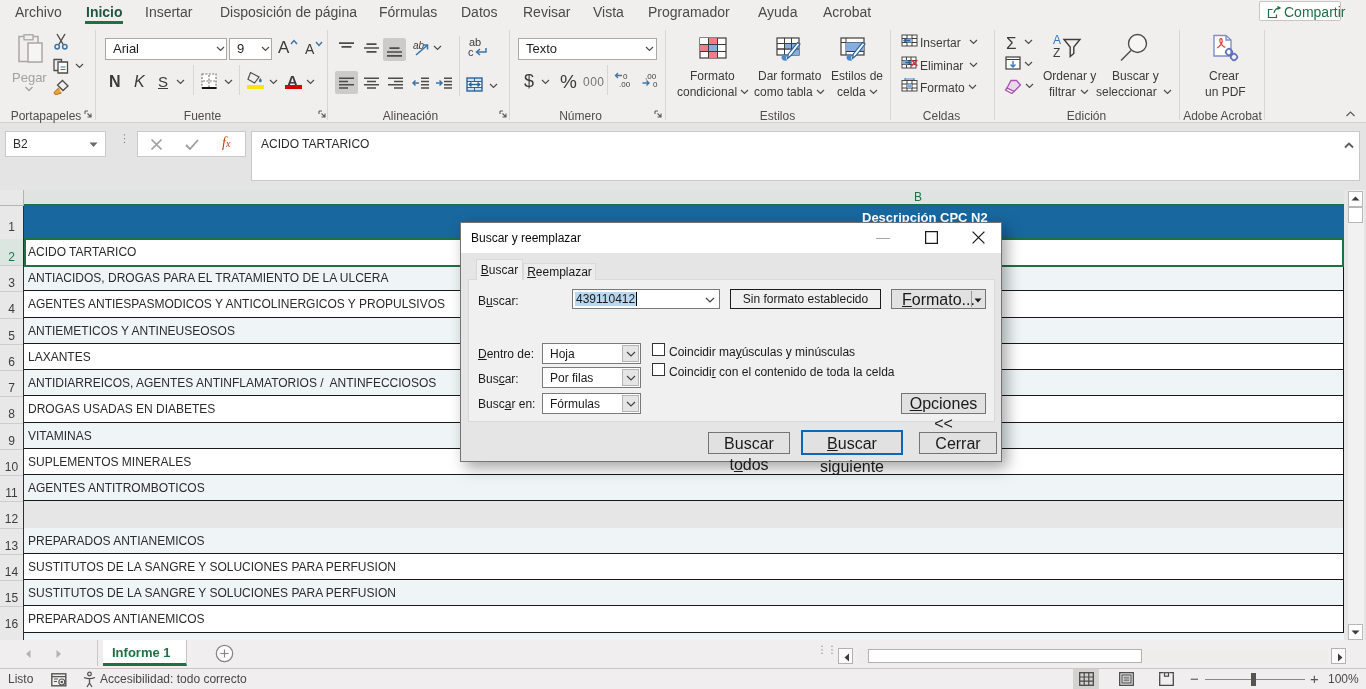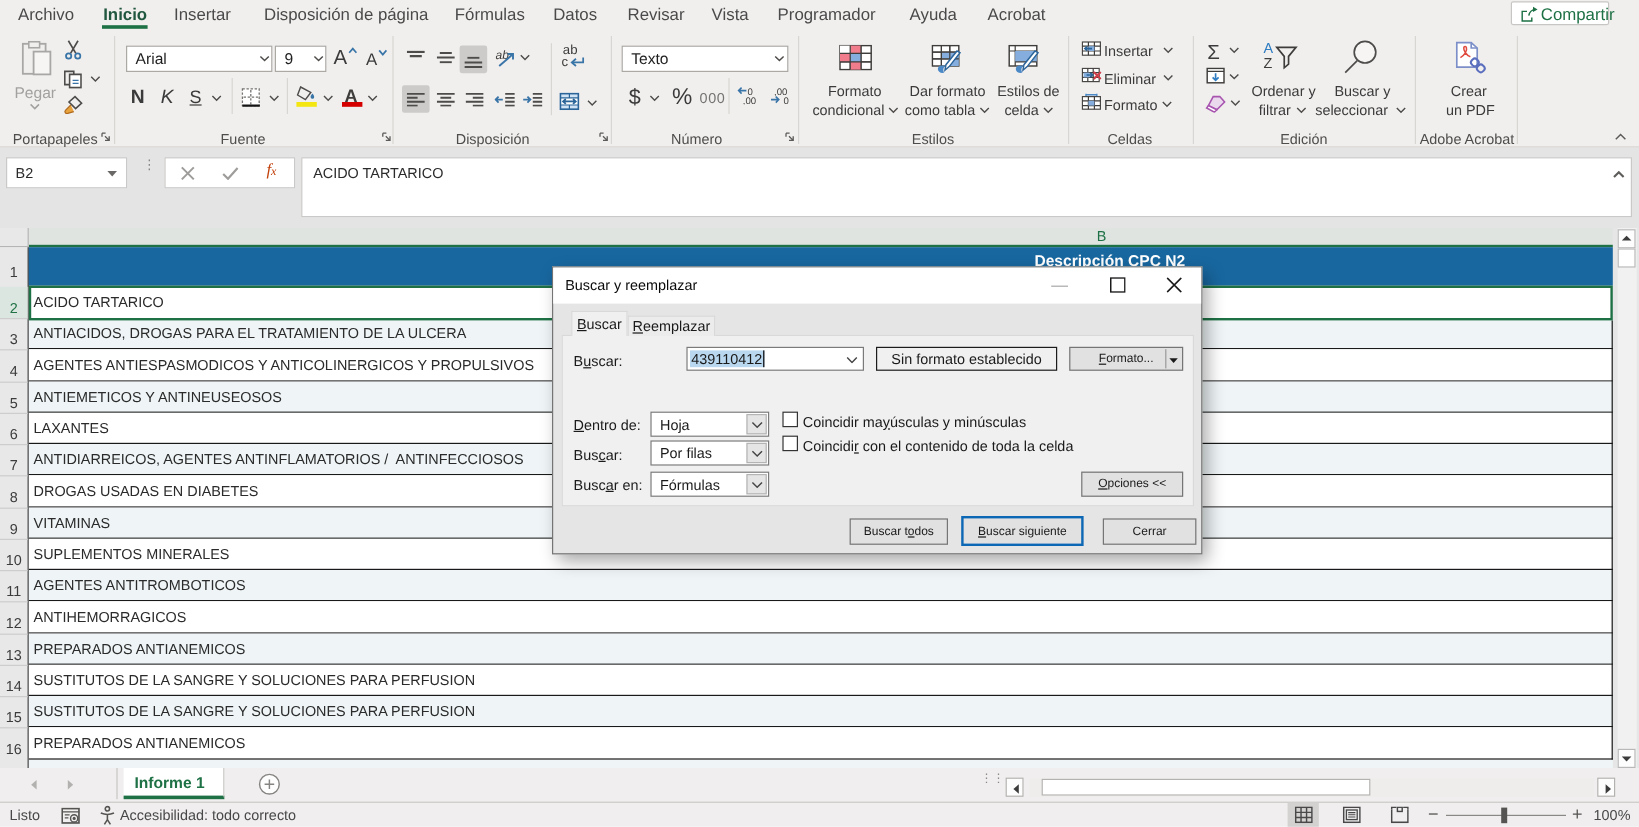--- a/index.html
+++ b/index.html
@@ -36,21 +36,21 @@
 
 #vsb{position:absolute;left:1348px;top:0px;width:16px;height:450px;background:#f1f1f1}
 .sbbtn{position:absolute;left:0;width:15px;height:16px;background:#fdfdfd;border:1px solid #b8b8b8}
 
 #dlg{position:absolute;left:460px;top:222px;width:542px;height:240px;background:#e5e5e5;border:1px solid #747474;box-shadow:5px 6px 14px rgba(0,0,0,.35);font-size:12px;color:#1a1a1a}
 #dlgtitle{position:absolute;left:0;top:0;width:100%;height:30px;background:#fff}
 .dcombo{position:absolute;width:99px;height:21px;background:#fff;border:1px solid #7a7a7a}
 .dcombo b{position:absolute;left:7px;top:3px;font-weight:normal}
 .dcarr{position:absolute;right:1px;top:1px;width:17px;height:17px;background:#e5e5e5;border:1px solid #b4b4b4}
 .cbx{position:absolute;width:13px;height:13px;background:#fff;border:1px solid #333}
-.dbtn{position:absolute;background:#e1e1e1;border:1px solid #757575;text-align:center;font-size:10px;color:#1a1a1a}
+.dbtn{position:absolute;background:#e1e1e1;border:1px solid #757575;text-align:center;font-size:16px;color:#1a1a1a}
 
 #tabstrip{position:absolute;left:0;top:640px;width:1366px;height:28px;background:#f0eeee}
 #statusbar{position:absolute;left:0;top:668px;width:1366px;height:21px;background:#f0eeee;border-top:1px solid #c9c7c5;font-size:12px;color:#484848}
 </style>
 </head>
 <body>
 <div id="tabrow">
  <span class="rtab" style="left:15px">Archivo</span>
  <span class="rtab" style="left:86px;color:#21573f;font-weight:bold">Inicio</span>
  <span class="abs" style="left:85px;top:21px;width:38px;height:2.5px;background:#1e7145"></span>
@@ -77,21 +77,21 @@
  <span class="gsep" style="left:327px"></span>
  <span class="gsep" style="left:509px"></span>
  <span class="gsep" style="left:665px"></span>
  <span class="gsep" style="left:890px"></span>
  <span class="gsep" style="left:994px"></span>
  <span class="gsep" style="left:1179px"></span>
  <span class="gsep" style="left:1264px"></span>
 
  <span class="glabel" style="left:6px;width:80px">Portapapeles</span>
  <span class="glabel" style="left:160px;width:85px">Fuente</span>
- <span class="glabel" style="left:368px;width:85px">Disposición</span>
+ <span class="glabel" style="left:368px;width:85px">Alineación</span>
  <span class="glabel" style="left:538px;width:85px">Número</span>
  <span class="glabel" style="left:735px;width:85px">Estilos</span>
  <span class="glabel" style="left:899px;width:85px">Celdas</span>
  <span class="glabel" style="left:1044px;width:85px">Edición</span>
  <span class="glabel" style="left:1180px;width:85px">Adobe Acrobat</span>
 
  <svg class="launcher" style="left:84px" width="9" height="9" viewBox="0 0 9 9">
       <path d="M1 1h3M1 1v3M3.5 3.5 7 7M7 3.5V7H3.5" fill="none" stroke="#5c5a58" stroke-width="1.1"></path>
     </svg>
  <svg class="launcher" style="left:318px" width="9" height="9" viewBox="0 0 9 9">
@@ -444,23 +444,20 @@
       <div>DROGAS USADAS EN DIABETES</div>
     </div>
  <div class="grow" style="top:233px;height:26px;background:#eff5f7">
       <div>VITAMINAS</div>
     </div>
  <div class="grow" style="top:259px;height:26px;background:#fff">
       <div>SUPLEMENTOS MINERALES</div>
     </div>
  <div class="grow" style="top:285px;height:26px;background:#eff5f7">
       <div>AGENTES ANTITROMBOTICOS</div>
-    </div>
- <div class="grow" style="top:311px;height:27px;background:#fff">
-      <div>ANTIHEMORRAGICOS</div>
     </div>
  <div class="grow" style="top:338px;height:26px;background:#eff5f7">
       <div>PREPARADOS ANTIANEMICOS</div>
     </div>
  <div class="grow" style="top:364px;height:26px;background:#fff">
       <div>SUSTITUTOS DE LA SANGRE Y SOLUCIONES PARA PERFUSION</div>
     </div>
  <div class="grow" style="top:390px;height:26px;background:#eff5f7">
       <div>SUSTITUTOS DE LA SANGRE Y SOLUCIONES PARA PERFUSION</div>
     </div>

